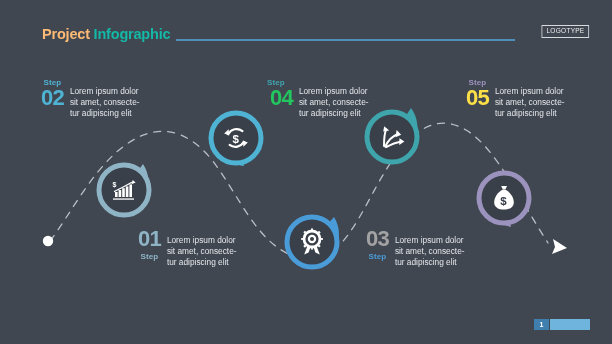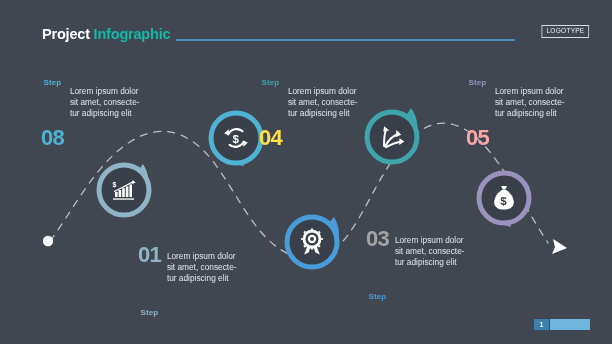--- a/index.html
+++ b/index.html
@@ -12,21 +12,21 @@
   }
   #slide { position:absolute; inset:0; }
 
   
   .header { position:absolute; left:0; top:26px; width:612px; height:22px; }
   .title {
     position:absolute; left:42px; top:0;
     font-size:14.5px; font-weight:bold; letter-spacing:-0.2px;
     white-space:nowrap;
   }
-  .title-a { color:#ffffff;text-align:center; }
+  .title-a { color:#fdba74;text-align:center; }
   .title-b { color:#14b8a6; }
   .title-rule {
     position:absolute; left:176px; top:13px; width:339px; height:2px;
     background:#4d8fb8;
   }
   .logotype {
     position:absolute; right:23px; top:-1px;
     border:1px solid #d8dadd; color:#eef0f2;
     font-size:8px; letter-spacing:0.3px;
     padding:1px 5px 2px 5px; line-height:1;
@@ -45,21 +45,20 @@
     display:flex; align-items:center; justify-content:center;
     pointer-events:none;
   }
   .pin .glyph svg { position:static; }
 
   
   .step { position:absolute; display:flex; align-items:flex-start; }
   .step .numwrap {
     display:flex; flex-direction:column; align-items:center;
     line-height:1;
-    gap:40px;
   }
   .step .word {
     font-size:8px; font-weight:bold; letter-spacing:0.1px;
   }
   .step .num {
     font-size:22px; font-weight:bold; letter-spacing:-0.8px;
   }
   .step .body {
     font-size:8.3px; line-height:1.35; color:#e4e6ea;
     margin-left:6px; margin-top:7px; white-space:nowrap;
@@ -198,54 +197,54 @@
         <path d="M10.4,4.8 C6,7.2 2.2,12 2.2,17.4 C2.2,22 6.4,24.6 12,24.6
                  C17.6,24.6 21.8,22 21.8,17.4 C21.8,12 18,7.2 13.6,4.8 Z" fill="#ffffff"></path>
         <text x="8.3" y="20.4" font-family="Liberation Sans, sans-serif" font-size="11.5" font-weight="bold" fill="#3a4049">$</text>
       </svg>
     </div>
   </div>
 
   <div class="step" style="left:41px; top:79px;">
     <div class="numwrap">
       <span class="word" style="color:#4fb3d4;">Step</span>
-      <span class="num" style="color:#4fb3d4;">08</span>
+      <span class="num" style="color:#4fb3d4;">02</span>
     </div>
     <div class="body">
       <div>Lorem ipsum dolor</div>
       <div>sit amet, consecte-</div>
       <div>tur adipiscing elit</div>
     </div>
   </div>
 
   <div class="step" style="left:259px; top:79px;">
     <div class="numwrap">
       <span class="word" style="color:#3fa5ad;">Step</span>
-      <span class="num" style="color:#fde047;">04</span>
+      <span class="num" style="color:#22c55e;margin-left:11px;">04</span>
     </div>
     <div class="body">
       <div>Lorem ipsum dolor</div>
       <div>sit amet, consecte-</div>
       <div>tur adipiscing elit</div>
     </div>
   </div>
 
   <div class="step" style="left:466px; top:79px;">
     <div class="numwrap">
       <span class="word" style="color:#9b92bd;">Step</span>
-      <span class="num" style="color:#fca5a5;">05</span>
-    </div>
-    <div class="body">
-      <div>Lorem ipsum dolor</div>
-      <div>sit amet, consecte-</div>
-      <div>tur adipiscing elit</div>
-    </div>
-  </div>
-
-  <div class="step num-below" style="left:138px; top:244px;justify-content:space-between;">
+      <span class="num" style="color:#fde047;">05</span>
+    </div>
+    <div class="body">
+      <div>Lorem ipsum dolor</div>
+      <div>sit amet, consecte-</div>
+      <div>tur adipiscing elit</div>
+    </div>
+  </div>
+
+  <div class="step num-below" style="left:138px; top:228px;justify-content:space-between;">
     <div class="numwrap">
       <span class="num" style="color:#8fb4c6;">01</span>
       <span class="word" style="color:#8fb4c6; margin-top:3px;">Step</span>
     </div>
     <div class="body">
       <div>Lorem ipsum dolor</div>
       <div>sit amet, consecte-</div>
       <div>tur adipiscing elit</div>
     </div>
   </div>

